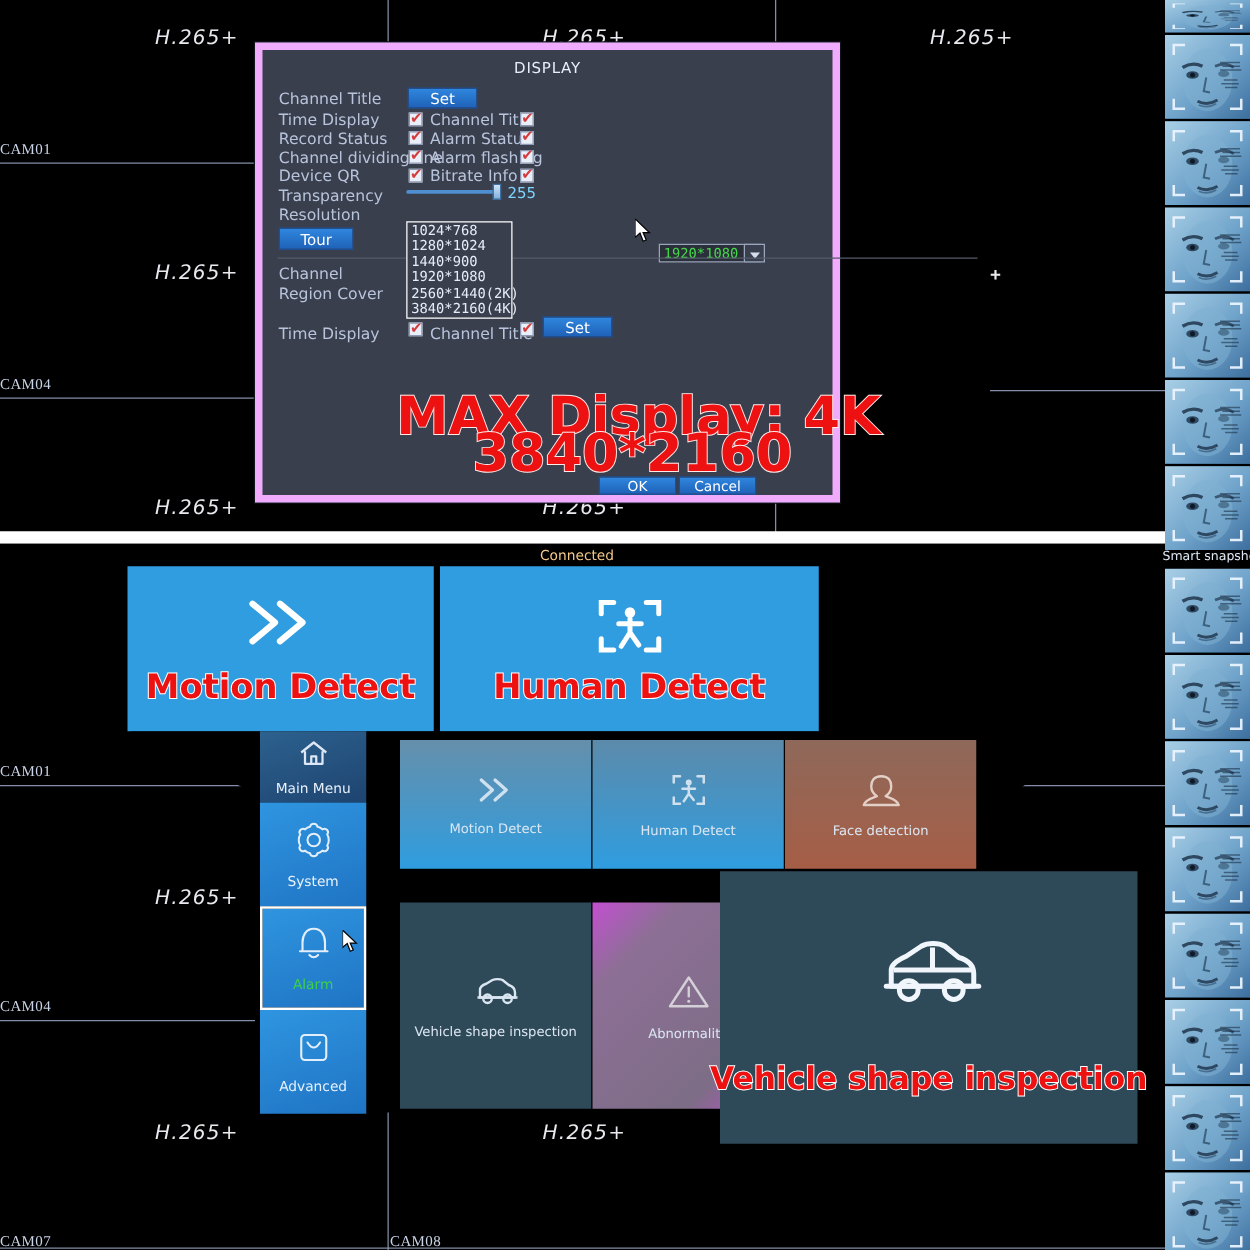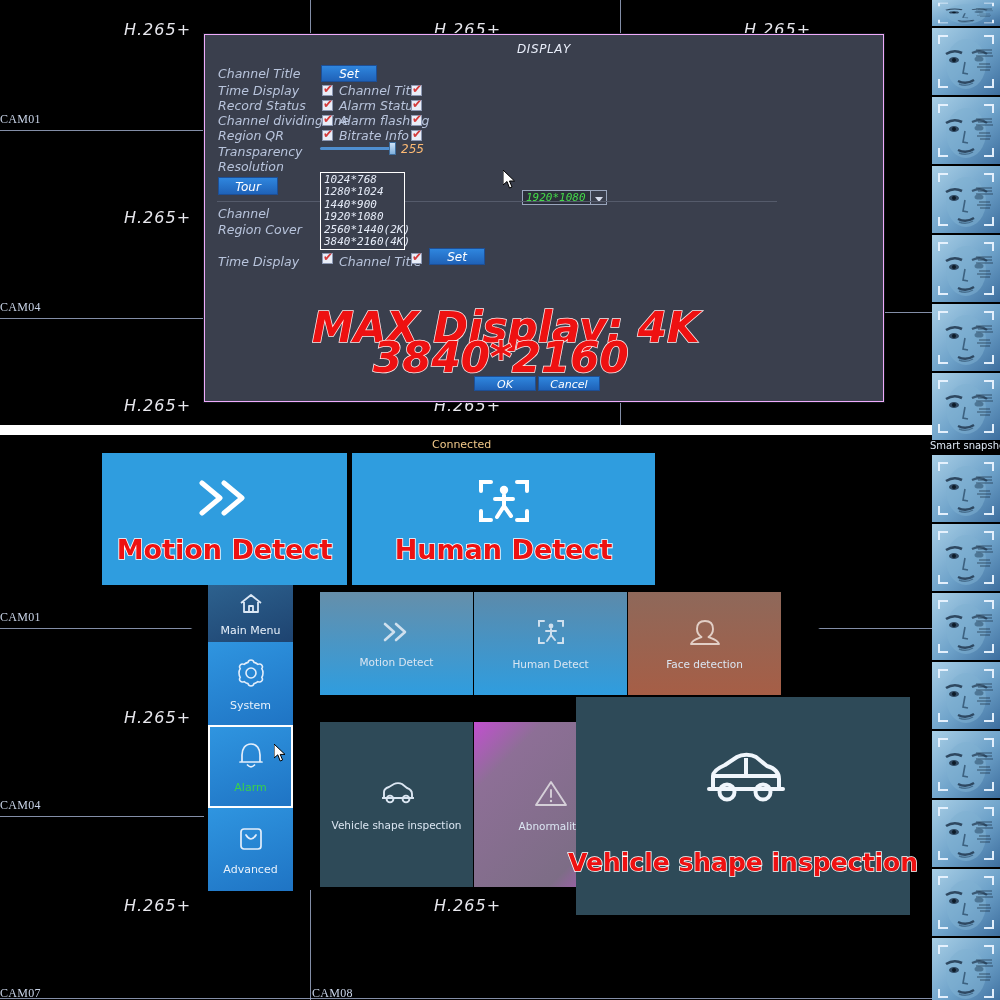--- a/index.html
+++ b/index.html
@@ -22,41 +22,41 @@
   
   .rail { position:absolute; right:0; width:68px; background:#000; }
   .thumb { position:relative; width:68px; height:67px; margin-bottom:2px;
            background:linear-gradient(160deg,#8fc0df 0%,#6ea7cd 40%,#4a84b4 100%);
            overflow:hidden; }
   .thumb .face-svg { position:absolute; inset:0; width:100%; height:100%; }
   .rail-label { position:absolute; color:#dfe9f6; font-size:10px;
                 font-family:"DejaVu Sans", sans-serif; white-space:nowrap; }
 
   
-  .dialog { position:absolute; left:204px; top:34px; width:680px; height:368px;
-            background:#3a3f4d; border:1px solid #f0abfc;
-            box-shadow:0 0 0 1px #101319;font-style:italic; }
+  .dialog { position:absolute; left:204px; top:34px; width:468px; height:368px;
+            background:#3a3f4d; border:6px solid #f0abfc;
+            box-shadow:0 0 0 1px #101319; }
   .dlg-title { position:absolute; top:7px; left:0; width:100%; text-align:center;
                color:#e9eefa; font-size:12px; letter-spacing:.6px;
                font-family:"DejaVu Sans", sans-serif; }
   .row { position:absolute; color:#b8c4dc; font-size:12.5px;
          font-family:"DejaVu Sans", sans-serif; white-space:nowrap; }
   .btn-blue { position:absolute; background:linear-gradient(#2f86de,#1f62b8);
               border:1px solid #1d4f96; color:#fff; font-size:12px;
               text-align:center; font-family:"DejaVu Sans", sans-serif;
               line-height:17px; height:17px; }
   .cbx { position:absolute; width:11px; height:11px; background:#e9eef8;
          border:1px solid #8d99b4; }
   .cbx::after { content:"\2714"; position:absolute; left:0px; top:-4px;
                 font-size:12px; color:#d33a3a; font-weight:bold;
                 font-family:"DejaVu Sans", sans-serif; }
   .slider { position:absolute; height:3px; background:#4f8fd0; border-radius:2px; }
   .slider-knob { position:absolute; width:7px; height:13px;
                  background:linear-gradient(#cfe3f7,#7fb0dd); border:1px solid #3f6f9f; }
-  .slider-val { position:absolute; color:#fdba74; font-size:12px;
+  .slider-val { position:absolute; color:#7dd3fc; font-size:12px;
                 font-family:"DejaVu Sans", sans-serif; }
   .combo { position:absolute; left:317px; top:155px; width:82px; height:15px;
            background:#2b2f3a; border:1px solid #9aa6bd; color:#44d94a;
            font-size:11px; line-height:14px; padding-left:3px;
            font-family:"DejaVu Sans Mono", monospace; }
   .combo-arrow { position:absolute; left:385px; top:155px; width:17px; height:15px;
                  background:#3a3f4d; border:1px solid #9aa6bd; }
   .combo-arrow::after { content:""; position:absolute; left:4px; top:6px;
                         border-left:4px solid transparent; border-right:4px solid transparent;
                         border-top:5px solid #d6dded; }
@@ -696,21 +696,21 @@
     <div class="row" style="left:13px;top:63px;">Record Status</div>
     <div class="cbx" style="left:117px;top:65px;"></div>
     <div class="row" style="left:134px;top:63px;">Alarm Status</div>
     <div class="cbx" style="left:206px;top:65px;"></div>
 
     <div class="row" style="left:13px;top:78px;">Channel dividing line</div>
     <div class="cbx" style="left:117px;top:80px;"></div>
     <div class="row" style="left:134px;top:78px;">Alarm flashing</div>
     <div class="cbx" style="left:206px;top:80px;"></div>
 
-    <div class="row" style="left:13px;top:93px;">Region QR</div>
+    <div class="row" style="left:13px;top:93px;">Device QR</div>
     <div class="cbx" style="left:117px;top:95px;"></div>
     <div class="row" style="left:134px;top:93px;">Bitrate Info</div>
     <div class="cbx" style="left:206px;top:95px;"></div>
 
     <div class="row" style="left:13px;top:109px;">Transparency</div>
     <div class="slider" style="left:115px;top:112px;width:73px;"></div>
     <div class="slider-knob" style="left:184px;top:107px;"></div>
     <div class="slider-val" style="left:196px;top:107px;">255</div>
 
     <div class="row" style="left:13px;top:124px;">Resolution</div>

